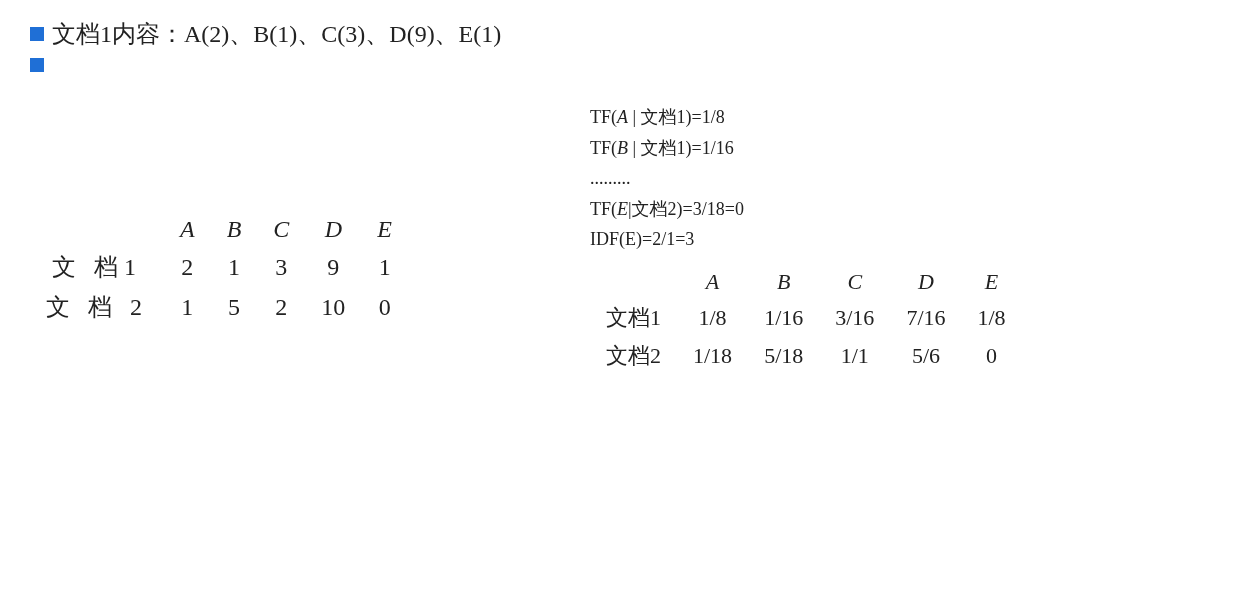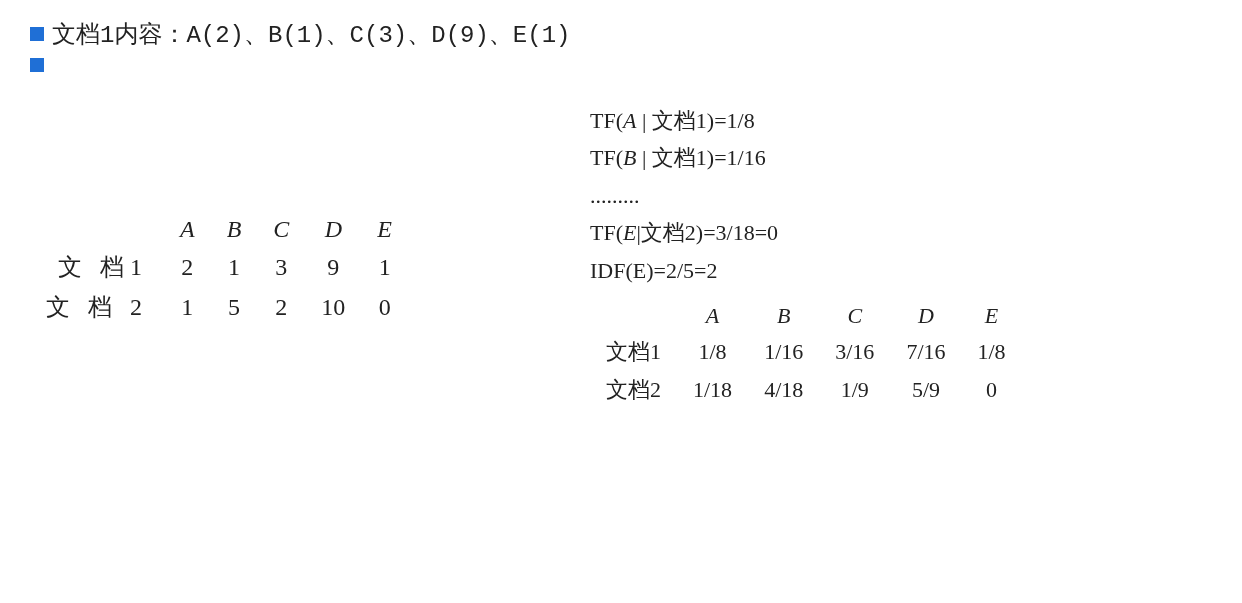--- a/index.html
+++ b/index.html
@@ -10,21 +10,21 @@
     color: #222;
     width: 1242px;
     height: 603px;
     box-sizing: border-box;
     background: #fff;
   }
   .bullet-line {
     display: flex;
     align-items: center;
     margin-bottom: 8px;
-    font-family: Liberation Mono, monospace;
+    font-family: Liberation Serif, serif;
     font-size: 24px;
     color: #222;
   }
   .bullet {
     width: 14px;
     height: 14px;
     background: #1f6fd6;
     margin-right: 8px;
     flex-shrink: 0;
   }
@@ -48,27 +48,27 @@
     text-align: center;
     font-weight: normal;
     font-size: 24px;
   }
   .count-table th {
     font-style: italic;
     font-family: "Times New Roman", serif;
   }
   .count-table .rowhdr {
     font-style: normal;
-    text-align: right;
+    text-align: center;
     letter-spacing: 6px;
     white-space: nowrap;
   }
   .formula {
     font-family: "Times New Roman", serif;
-    font-size: 22px;
+    font-size: 18px;
     line-height: 1.7;
   }
   .formula .cjk {
     font-family: "SimSun", "Songti SC", serif;
   }
   .ital { font-style: italic; }
   .tfidf-table td, .tfidf-table th {
     padding: 4px 16px;
     text-align: center;
     font-weight: normal;
@@ -138,21 +138,21 @@
     <div class="formula">
       <span>TF(</span><span class="ital">B</span><span>&nbsp;</span><span>|</span><span>&nbsp;</span><span class="cjk">文档1</span><span>)=</span><span>1/16</span>
     </div>
 
     <div class="formula">.........</div>
 
     <div class="formula">
       <span>TF(</span><span class="ital">E</span><span>|</span><span class="cjk">文档2</span><span>)=</span><span>3/18=0</span>
     </div>
 
-    <div class="formula">IDF(E)=2/5=2</div>
+    <div class="formula">IDF(E)=2/1=3</div>
 
     <table class="tfidf-table" style="margin-top:10px;">
       <tbody>
           <tr>
         <th></th>
         <th>A</th>
         <th>B</th>
         <th>C</th>
         <th>D</th>
         <th>E</th>
@@ -161,22 +161,22 @@
         <td class="rowhdr">文档1</td>
         <td>1/8</td>
         <td>1/16</td>
         <td>3/16</td>
         <td>7/16</td>
         <td>1/8</td>
       </tr>
       <tr>
         <td class="rowhdr">文档2</td>
         <td>1/18</td>
-        <td>4/18</td>
-        <td>1/9</td>
-        <td>5/9</td>
+        <td>5/18</td>
+        <td>1/1</td>
+        <td>5/6</td>
         <td>0</td>
       </tr>
     </tbody>
       </table>
 
   </div>
 </div>
 
 </body></html>

